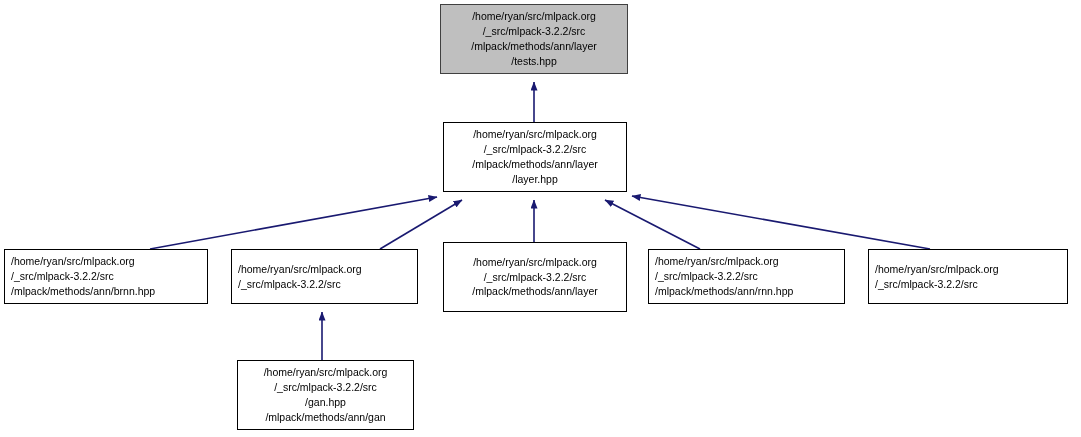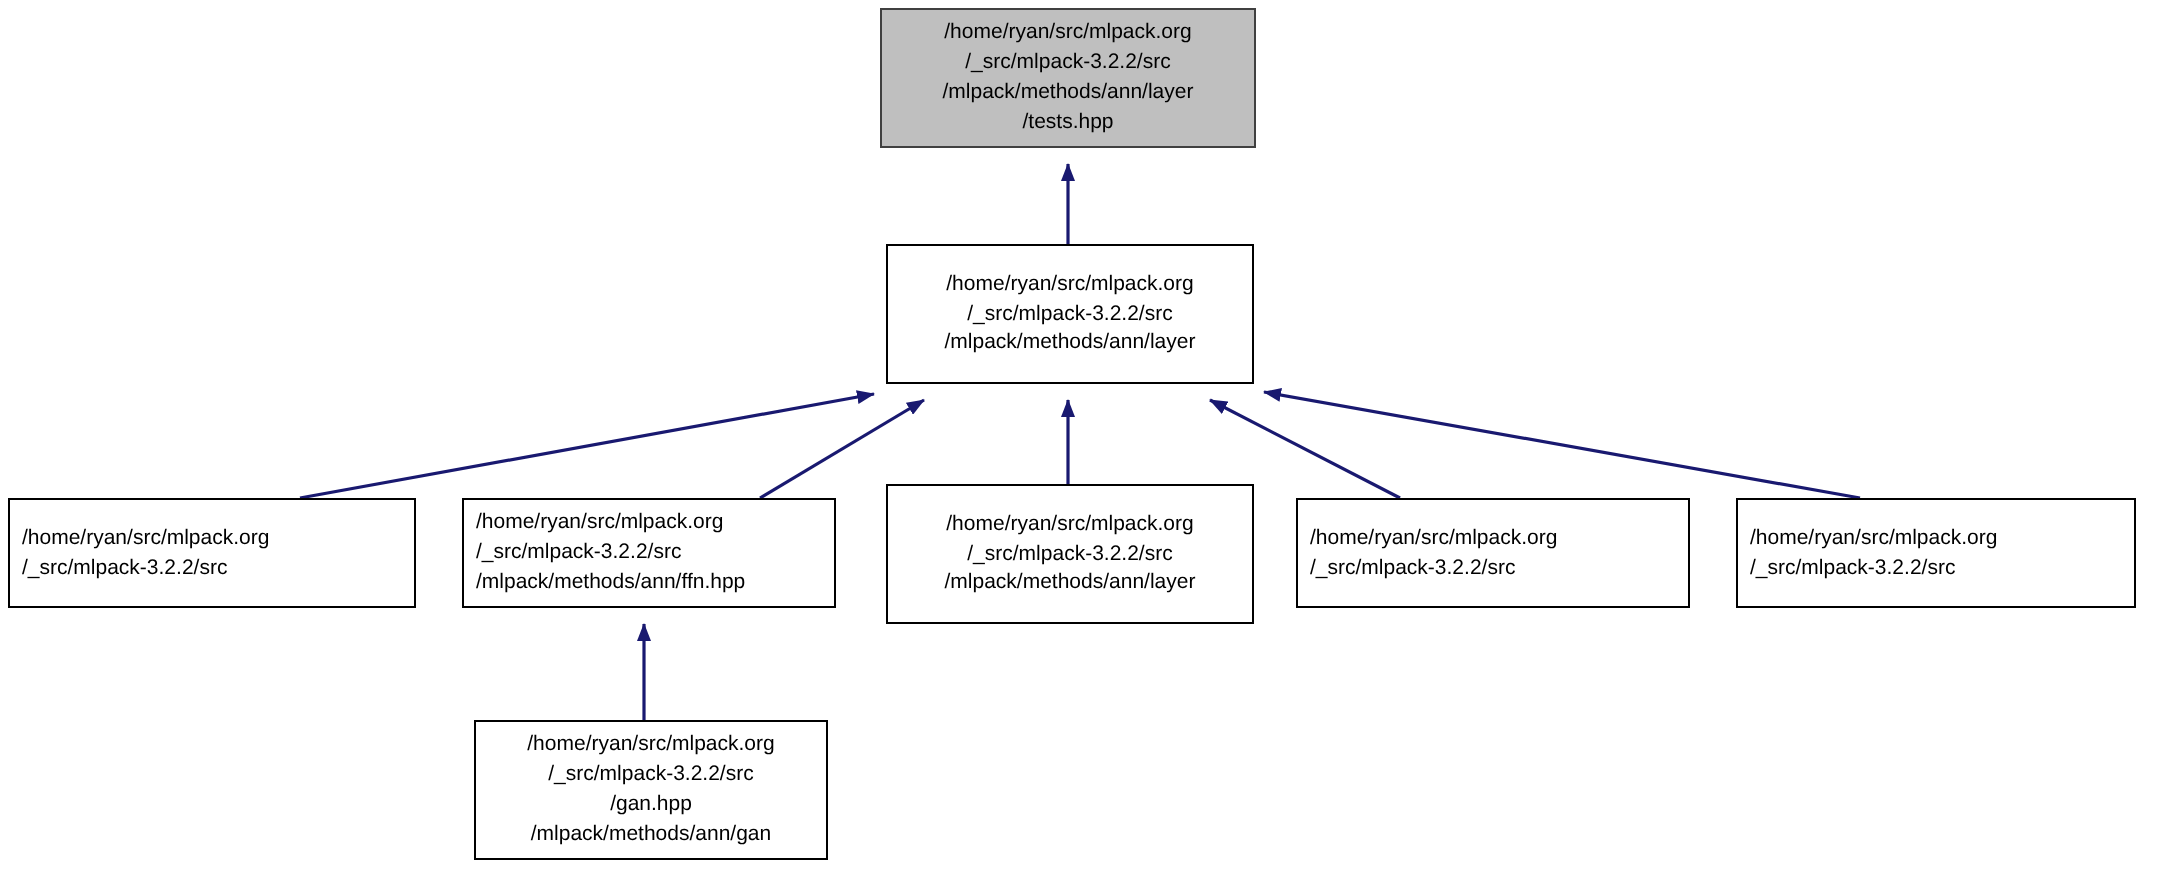--- a/index.html
+++ b/index.html
@@ -68,21 +68,21 @@
       <line x1="534" y1="122" x2="534" y2="82" stroke="#191970" stroke-width="1.6" marker-end="url(#arrowhead)"></line>
       <line x1="150" y1="249" x2="437" y2="197" stroke="#191970" stroke-width="1.6" marker-end="url(#arrowhead)"></line>
       <line x1="380" y1="249" x2="462" y2="200" stroke="#191970" stroke-width="1.6" marker-end="url(#arrowhead)"></line>
       <line x1="534" y1="242" x2="534" y2="200" stroke="#191970" stroke-width="1.6" marker-end="url(#arrowhead)"></line>
       <line x1="700" y1="249" x2="605" y2="200" stroke="#191970" stroke-width="1.6" marker-end="url(#arrowhead)"></line>
       <line x1="930" y1="249" x2="632" y2="196" stroke="#191970" stroke-width="1.6" marker-end="url(#arrowhead)"></line>
       <line x1="322" y1="360" x2="322" y2="312" stroke="#191970" stroke-width="1.6" marker-end="url(#arrowhead)"></line>
     </svg>
   <div id="nodes-layer">
       <div class="node highlight" style="left: 440px; top: 4px; width: 188px; height: 70px;"><span class="ln">/home/ryan/src/mlpack.org</span><span class="ln">/_src/mlpack-3.2.2/src</span><span class="ln">/mlpack/methods/ann/layer</span><span class="ln">/tests.hpp</span></div>
-      <div class="node" style="left: 443px; top: 122px; width: 184px; height: 70px;"><span class="ln">/home/ryan/src/mlpack.org</span><span class="ln">/_src/mlpack-3.2.2/src</span><span class="ln">/mlpack/methods/ann/layer</span></div>
-      <div class="node lalign" style="left: 4px; top: 249px; width: 204px; height: 55px;"><span class="ln">/home/ryan/src/mlpack.org</span><span class="ln">/_src/mlpack-3.2.2/src</span></div>
-      <div class="node lalign" style="left: 231px; top: 249px; width: 187px; height: 55px;"><span class="ln">/home/ryan/src/mlpack.org</span><span class="ln">/_src/mlpack-3.2.2/src</span><span class="ln">/mlpack/methods/ann/ffn.hpp</span></div>
+      <div class="node" style="left: 443px; top: 122px; width: 184px; height: 70px;"><span class="ln">/home/ryan/src/mlpack.org</span><span class="ln">/_src/mlpack-3.2.2/src</span><span class="ln">/mlpack/methods/ann/layer</span><span class="ln">/layer.hpp</span></div>
+      <div class="node lalign" style="left: 4px; top: 249px; width: 204px; height: 55px;"><span class="ln">/home/ryan/src/mlpack.org</span><span class="ln">/_src/mlpack-3.2.2/src</span><span class="ln">/mlpack/methods/ann/brnn.hpp</span></div>
+      <div class="node lalign" style="left: 231px; top: 249px; width: 187px; height: 55px;"><span class="ln">/home/ryan/src/mlpack.org</span><span class="ln">/_src/mlpack-3.2.2/src</span></div>
       <div class="node" style="left: 443px; top: 242px; width: 184px; height: 70px;"><span class="ln">/home/ryan/src/mlpack.org</span><span class="ln">/_src/mlpack-3.2.2/src</span><span class="ln">/mlpack/methods/ann/layer</span></div>
-      <div class="node lalign" style="left: 648px; top: 249px; width: 197px; height: 55px;"><span class="ln">/home/ryan/src/mlpack.org</span><span class="ln">/_src/mlpack-3.2.2/src</span></div>
+      <div class="node lalign" style="left: 648px; top: 249px; width: 197px; height: 55px;"><span class="ln">/home/ryan/src/mlpack.org</span><span class="ln">/_src/mlpack-3.2.2/src</span><span class="ln">/mlpack/methods/ann/rnn.hpp</span></div>
       <div class="node lalign" style="left: 868px; top: 249px; width: 200px; height: 55px;"><span class="ln">/home/ryan/src/mlpack.org</span><span class="ln">/_src/mlpack-3.2.2/src</span></div>
       <div class="node" style="left: 237px; top: 360px; width: 177px; height: 70px;"><span class="ln">/home/ryan/src/mlpack.org</span><span class="ln">/_src/mlpack-3.2.2/src</span><span class="ln">/gan.hpp</span><span class="ln">/mlpack/methods/ann/gan</span></div>
     </div>
 </div>
 
 </body></html>

